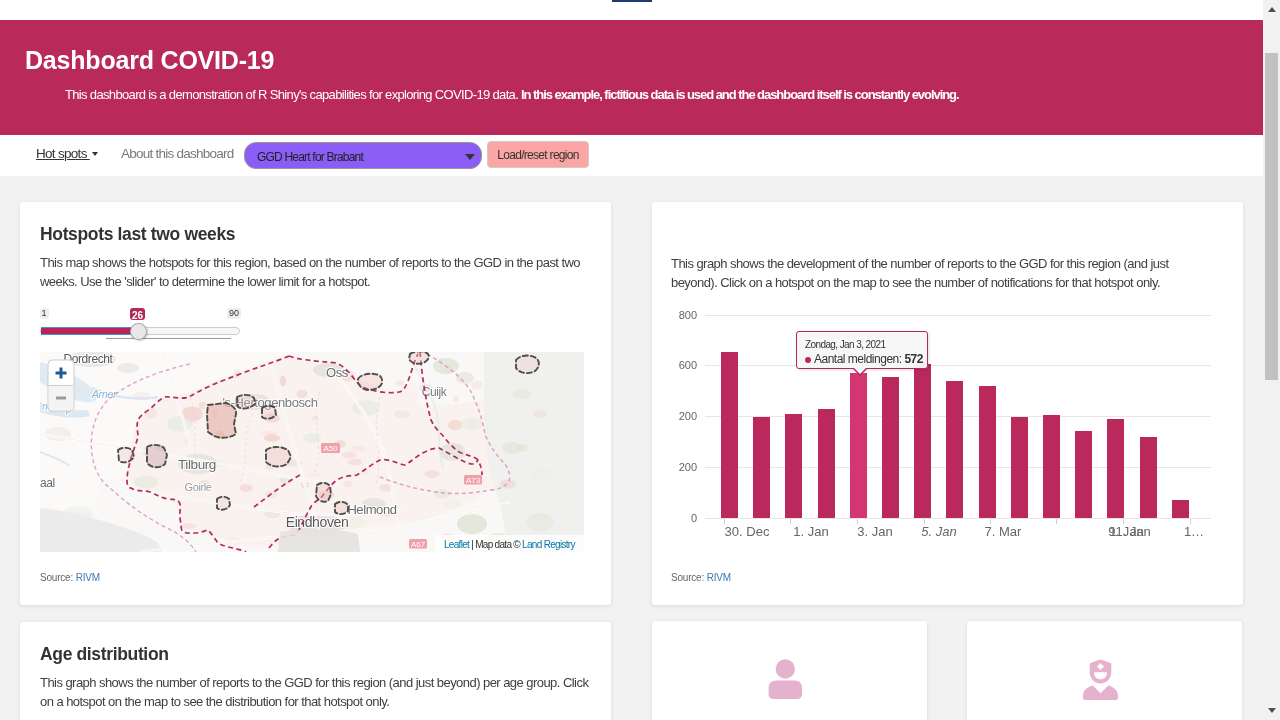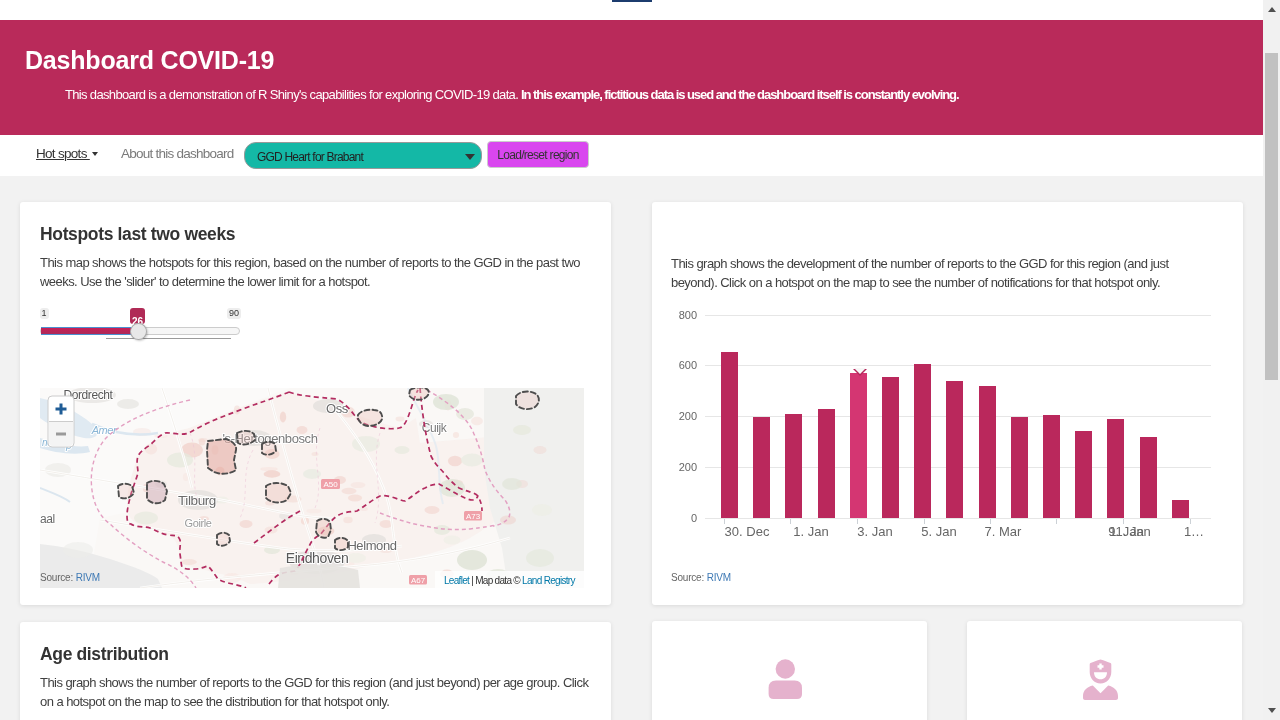--- a/index.html
+++ b/index.html
@@ -15,43 +15,43 @@
 #header { position:absolute; left:0; top:20px; width:1263px; height:115px; background:#b92a5a; }
 #header h1 { position:absolute; left:25px; top:23.8px; line-height:32px; font-size:25px; font-weight:bold; color:#fff; letter-spacing:-0.2px; }
 #header p { position:absolute; left:25px; top:65.7px; line-height:17px; font-size:13px; color:#fff; letter-spacing:-0.8px; }
 #header p b { font-weight:bold; } #header p { white-space:nowrap;margin-left:40px; }
 
 
 #nav { position:absolute; left:0; top:135px; width:1263px; height:41px; background:#fff; }
 #hotspots { position:absolute; left:36px; top:11px; font-size:13.5px; color:#333; text-decoration:underline; letter-spacing:-0.7px;}
 #hotspots .caret { display:inline-block; width:0; height:0; border-left:3.5px solid transparent; border-right:3.5px solid transparent; border-top:4px solid #333; margin-left:2px; vertical-align:middle; }
 #aboutdash { position:absolute; left:121px; top:11px; font-size:13.5px; color:#7a7a7a; letter-spacing:-0.75px; }
-#selectbox { position:absolute; left:244px; top:7px; width:238px; height:27px; background:#14b8a6; border:1px solid #999; border-radius:12px; }
+#selectbox { position:absolute; left:244px; top:7px; width:238px; height:27px; background:#8b5cf6; border:1px solid #999; border-radius:12px; }
 #selectbox .txt { position:absolute; left:12px; top:7px; font-size:12px; color:#222; letter-spacing:-0.8px; }
 #selectbox .caret { position:absolute; right:6px; top:10.5px; width:0; height:0; border-left:5.5px solid transparent; border-right:5.5px solid transparent; border-top:6px solid #333; }
-#loadbtn { position:absolute; left:487px; top:6px; width:102px; height:27px; background:#d946ef; border:1px solid #ccc; border-radius:4px; font-size:12px; color:#333; text-align:center; line-height:27px; letter-spacing:-0.7px; }
+#loadbtn { position:absolute; left:487px; top:6px; width:102px; height:27px; background:#fca5a5; border:1px solid #ccc; border-radius:4px; font-size:12px; color:#333; text-align:center; line-height:27px; letter-spacing:-0.7px; }
 
 
 #content { position:absolute; left:0; top:176px; width:1263px; height:544px; background:#f2f2f2; }
 
 .card { position:absolute; background:#fff; border-radius:3px; box-shadow:0 1px 4px rgba(0,0,0,0.10); }
 #card1 { left:20px; top:202px; width:591px; height:403px; }
 #card2 { left:652px; top:202px; width:591px; height:403px; }
 #card3 { left:20px; top:622px; width:591px; height:200px; }
 #card4 { left:652px; top:621px; width:275px; height:200px; }
 #card5 { left:967px; top:621px; width:275px; height:200px; }
 
 .cardtitle { position:absolute; font-size:17.5px; font-weight:bold; color:#333; letter-spacing:-0.35px; }
 .cardpara { position:absolute; font-size:13px; color:#404040; line-height:19px; letter-spacing:-0.55px; white-space:nowrap; }
 .source { position:absolute; font-size:10px; color:#666; letter-spacing:-0.2px; }
 .source a { color:#3e79b4; text-decoration:none; }
 .irs-lbl { position:absolute; background:#ededed; border-radius:3px; font-size:9px; color:#333; padding:0px 2px; height:11px; line-height:11px; }
 #irs-from { left:39.5px; top:308px; }
 #irs-to { left:227px; top:308px; }
-#irs-single { position:absolute; left:130px; top:308px; background:#b02a56; border-radius:3px; font-size:10px; font-weight:bold; color:#fff; padding:8px 2px; height:12px; line-height:12px; }
+#irs-single { position:absolute; left:130px; top:308px; background:#b02a56; border-radius:3px; font-size:10px; font-weight:bold; color:#fff; padding:2px 2px; height:12px; line-height:12px; }
 #irs-line { position:absolute; left:40px; top:327px; width:200px; height:8px; background:#f6f6f6; border:1px solid #cccccc; border-radius:8px; }
 #irs-bar { position:absolute; left:41px; top:327px; width:98px; height:8px; background:linear-gradient(#c81f55,#ad2a58); border-top:1.5px solid #4a90d0; border-bottom:1px solid #4a90d0; }
 #irs-handle { position:absolute; left:130px; top:323px; width:16.5px; height:17px; background:#e8e8e8; border:1px solid #aaa; border-radius:50%; box-shadow:1px 1px 2px rgba(0,0,0,0.2); }
 #irs-grid { position:absolute; left:106px; top:338px; width:125px; height:1px; background:#9a9a9a; }
 
 
 .gridline { position:absolute; height:1px; background:#e6e6e6; }
 .bar { position:absolute; background:#ba285c; }
 .ylab { position:absolute; font-size:11px; color:#666; text-align:right; width:30px; }
 .xlab { position:absolute; font-size:13px; color:#666; text-align:center; width:60px; }
@@ -100,21 +100,21 @@
 
   <div class="cardtitle" style="left:40px; top:224px;">Hotspots last two weeks</div>
   <div class="cardpara" style="left:40px; top:253px; width:550px;">This map shows the hotspots for this region, based on the number of reports to the GGD in the past two<br>weeks. Use the 'slider' to determine the lower limit for a hotspot.</div>
   <div class="irs-lbl" id="irs-from">1</div>
   <div class="irs-lbl" id="irs-to">90</div>
   <div id="irs-single">26</div>
   <div id="irs-line"></div>
   <div id="irs-bar"></div>
   <div id="irs-grid"></div>
   <div id="irs-handle"></div>
-  <div id="mapwrap" class="abs" style="left:40px; top:352px; width:544px; height:200px; overflow:hidden;margin-top:36px;"><svg width="544" height="200" viewBox="0 0 544 200" xmlns="http://www.w3.org/2000/svg">
+  <div id="mapwrap" class="abs" style="left:40px; top:352px; width:544px; height:200px; overflow:hidden;"><svg width="544" height="200" viewBox="0 0 544 200" xmlns="http://www.w3.org/2000/svg">
 <rect x="0" y="0" width="544" height="200" fill="#faf8f6"></rect>
 <path d="M249,4 C280,10 310,28 360,40 L376,30 L380,55 C392,70 410,88 440,108 L445,140 C420,160 380,170 330,178 C290,186 250,194 210,196 C190,186 160,182 142,176 C138,165 140,152 128,147 C105,140 88,134 88,124 C84,105 94,80 98,68 C108,55 125,45 149,40 C180,28 215,12 249,4 Z" fill="#f8edea" opacity="0.55"></path>
 <path d="M380,55 C392,70 410,88 440,108 L445,140 C455,134 466,126 472,116 C479,104 484,90 487,76 L462,48 Z" fill="#f7ebe7" opacity="0.5"></path>
 <path d="M444,0 L544,0 L544,200 L468,200 L462,160 L450,120 L444,80 L444,32 Z" fill="#f0f0ee"></path>
 <path d="M0,0 L250,0 C215,12 180,28 149,40 C125,45 108,55 98,68 C94,80 84,105 88,124 L60,130 L48,200 L0,200 Z" fill="#fbfaf9"></path>
         <path d="M0,156 C20,158 45,163 70,171 C95,179 110,185 118,191 L122,200 L0,200 Z" fill="#ebebeb"></path>
 <ellipse cx="52" cy="7" rx="24" ry="8" fill="#e7e5e2" opacity="0.8"></ellipse>
 <ellipse cx="88" cy="16" rx="11" ry="5" fill="#e9e7e4" opacity="0.8"></ellipse>
 <ellipse cx="18" cy="82" rx="13" ry="7" fill="#ecebe8" opacity="0.7"></ellipse>
 <ellipse cx="38" cy="162" rx="15" ry="8" fill="#edecea" opacity="0.6"></ellipse>
@@ -298,27 +298,31 @@
   <div class="bar" style="left:979px; top:386px; width:16.5px; height:132px;"></div>
   <div class="bar" style="left:1011px; top:417px; width:16.5px; height:101px;"></div>
   <div class="bar" style="left:1043px; top:415px; width:16.5px; height:103px;"></div>
   <div class="bar" style="left:1075px; top:431px; width:16.5px; height:87px;"></div>
   <div class="bar" style="left:1107px; top:419px; width:16.5px; height:99px;"></div>
   <div class="bar" style="left:1140px; top:437px; width:16.5px; height:81px;"></div>
   <div class="bar" style="left:1172px; top:500px; width:16.5px; height:18px;"></div>
   <div class="xlab" style="left:717px; top:524px;">30. Dec</div>
   <div class="xlab" style="left:781px; top:524px;">1. Jan</div>
   <div class="xlab" style="left:845px; top:524px;">3. Jan</div>
-  <div class="xlab" style="left:909px; top:524px;">5. Jan</div>
+  <div class="xlab" style="left:909px; top:524px;font-style:italic;">5. Jan</div>
   <div class="xlab" style="left:973px; top:524px;">7. Mar</div>
   <div class="xlab" style="left:1096px; top:524px;">9. Jan</div>
   <div class="xlab" style="left:1100px; top:524px;">11. Jan</div>
   <div class="xlab" style="left:1164px; top:524px;">1…</div>
   </div>
   <div class="source" style="left:671px; top:572px;">Source: <a>RIVM</a></div>
+  <div id="tooltip">
+    <div class="l1">Zondag, Jan 3, 2021</div>
+    <div class="l2"><span class="dot"></span>Aantal meldingen: <b>572</b></div>
+  </div>
   <div id="tippointer1"></div>
   <div id="tippointer2"></div>
 
   <div class="cardtitle" style="left:40px; top:644px;">Age distribution</div>
   <div class="cardpara" style="left:40px; top:673px; width:550px;">This graph shows the number of reports to the GGD for this region (and just beyond) per age group. Click<br>on a hotspot on the map to see the distribution for that hotspot only.</div>
 
   <div id="icon-user"><svg width="34" height="40" viewBox="0 0 34 40" xmlns="http://www.w3.org/2000/svg">
         <circle cx="17.3" cy="10" r="9.7" fill="#e5b2cd"></circle>
         <path d="M8,21.5 L26.6,21.5 Q34,21.5 34,29 L34,35 Q34,40 29,40 L5.6,40 Q0.6,40 0.6,35 L0.6,29 Q0.6,21.5 8,21.5 Z" fill="#e5b2cd"></path>
       </svg></div>

